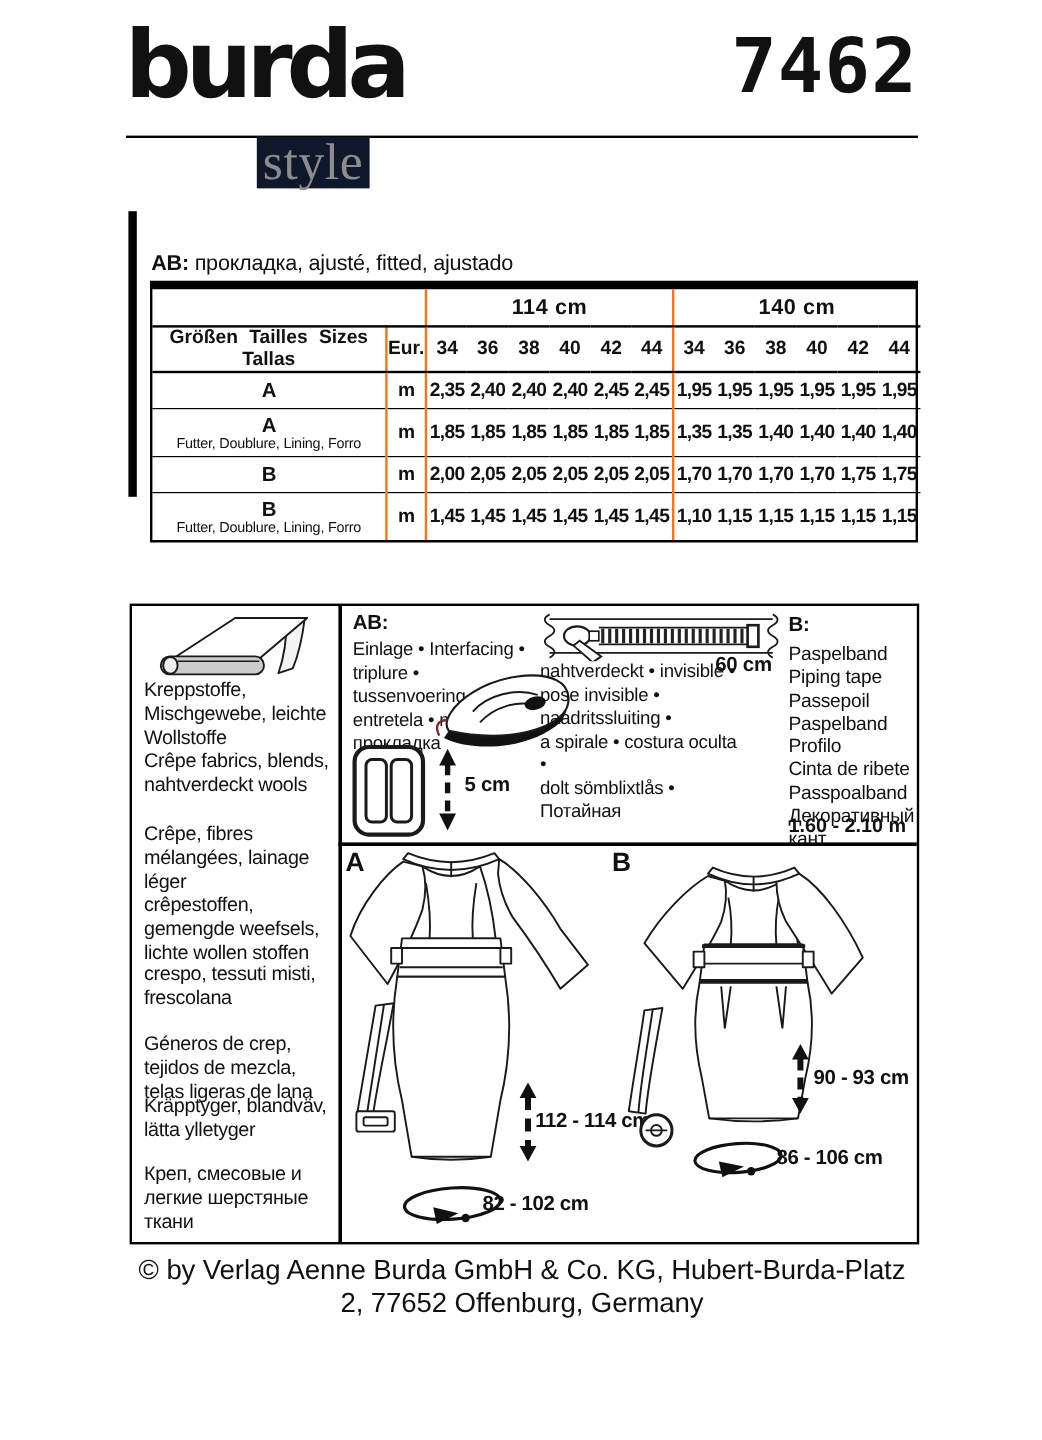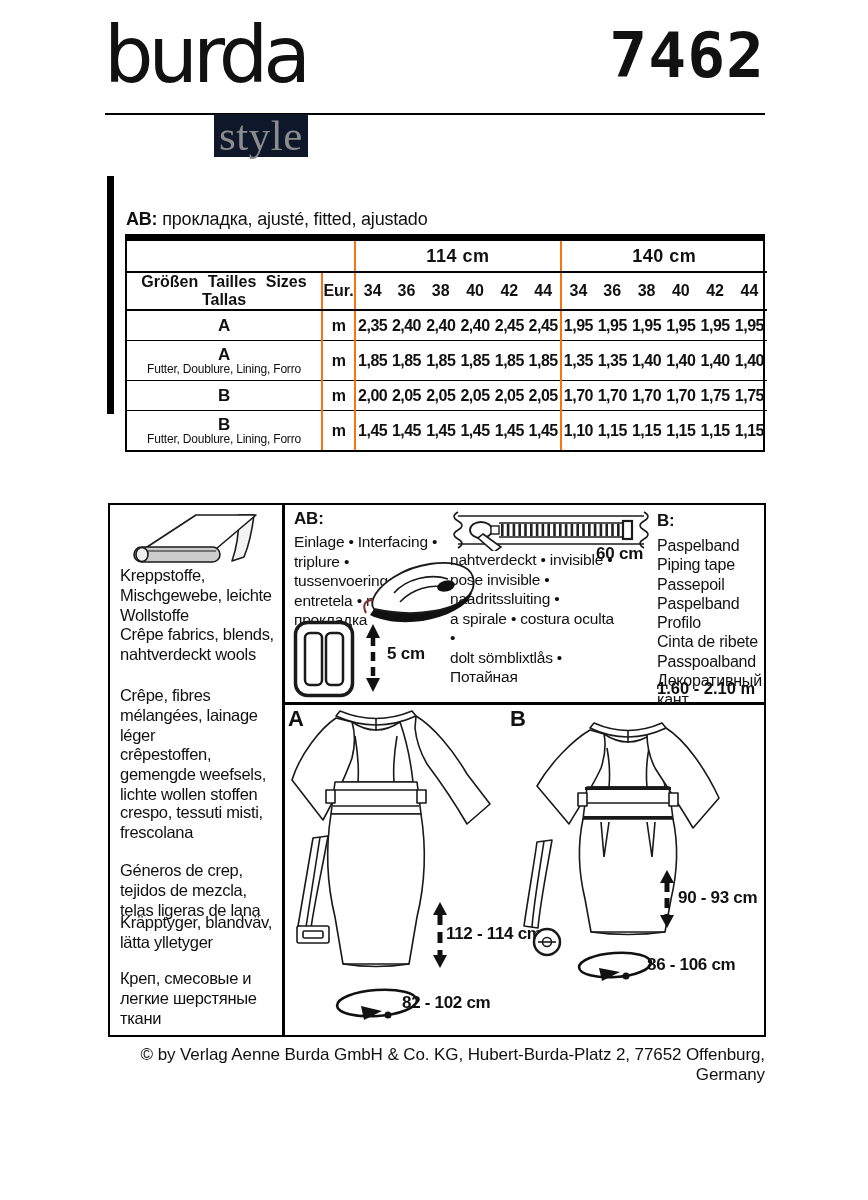--- a/index.html
+++ b/index.html
@@ -1,21 +1,21 @@
 <!DOCTYPE html>
 <html><head>
 <meta charset="utf-8">
 <style>
   html,body{margin:0;padding:0;background:#fff;}
   .page{position:relative;width:868px;height:1200px;background:#fff;color:#111;
         font-family:"Liberation Sans",sans-serif;overflow:hidden;}
   .abs{position:absolute;}
 
   
-  .brand{left:104px;top:16px;font-family:"DejaVu Sans",sans-serif;font-weight:400;
+  .brand{left:104px;top:16px;font-family:"DejaVu Sans",sans-serif;font-weight:700;
          font-size:78px;line-height:1;letter-spacing:-5px;}
   .brand-sub{left:214px;top:90px;font-family:"Liberation Serif",serif;font-size:43px;
              line-height:1;color:#8c8c8c;background:#0f172a;padding:0 5px;z-index:2;letter-spacing:0.5px;margin-top:24px;}
   .hrule{left:105px;top:113px;width:660px;height:2px;background:#000;z-index:1;}
   .pattern-no{left:540px;top:24px;width:225px;text-align:right;font-family:"DejaVu Sans Mono",monospace;
               font-weight:bold;font-size:63px;line-height:1;letter-spacing:1px;}
 
   
   .title-bar{left:107px;top:176px;width:7px;height:238px;background:#000;}
   .title-main{left:126px;top:179px;font-size:25px;font-weight:bold;word-spacing:8px;letter-spacing:-0.3px;}
@@ -44,21 +44,21 @@
   .div-v{position:absolute;left:172px;top:0;bottom:0;width:2.5px;background:#000;}
   .div-h{position:absolute;left:172px;right:0;top:197px;height:2.5px;background:#000;}
   .fab{left:10px;width:155px;font-size:16.5px;line-height:20px;letter-spacing:-0.3px;}
   .bold17{font-weight:bold;font-size:17px;letter-spacing:-0.2px;}
   .noti-text{font-size:15.5px;line-height:19.5px;letter-spacing:-0.2px;white-space:pre-line;}
   .b-items{font-size:16px;line-height:19.3px;letter-spacing:-0.2px;}
   .meas{font-weight:bold;font-size:17px;letter-spacing:-0.3px;white-space:nowrap;}
   .view-label{font-weight:bold;font-size:22px;}
 
   
-  .footer{left:105px;top:1045px;width:660px;text-align:right;font-size:17px;letter-spacing:-0.1px;}
+  .footer{left:105px;top:1045px;width:660px;text-align:center;font-size:23px;letter-spacing:-0.1px;}
 </style>
 </head>
 <body>
 
 <div class="page">
 
   <div class="abs brand">burda</div>
   <div class="abs hrule"></div>
   <div class="abs brand-sub">style</div>
   <div class="abs pattern-no">7462</div>

